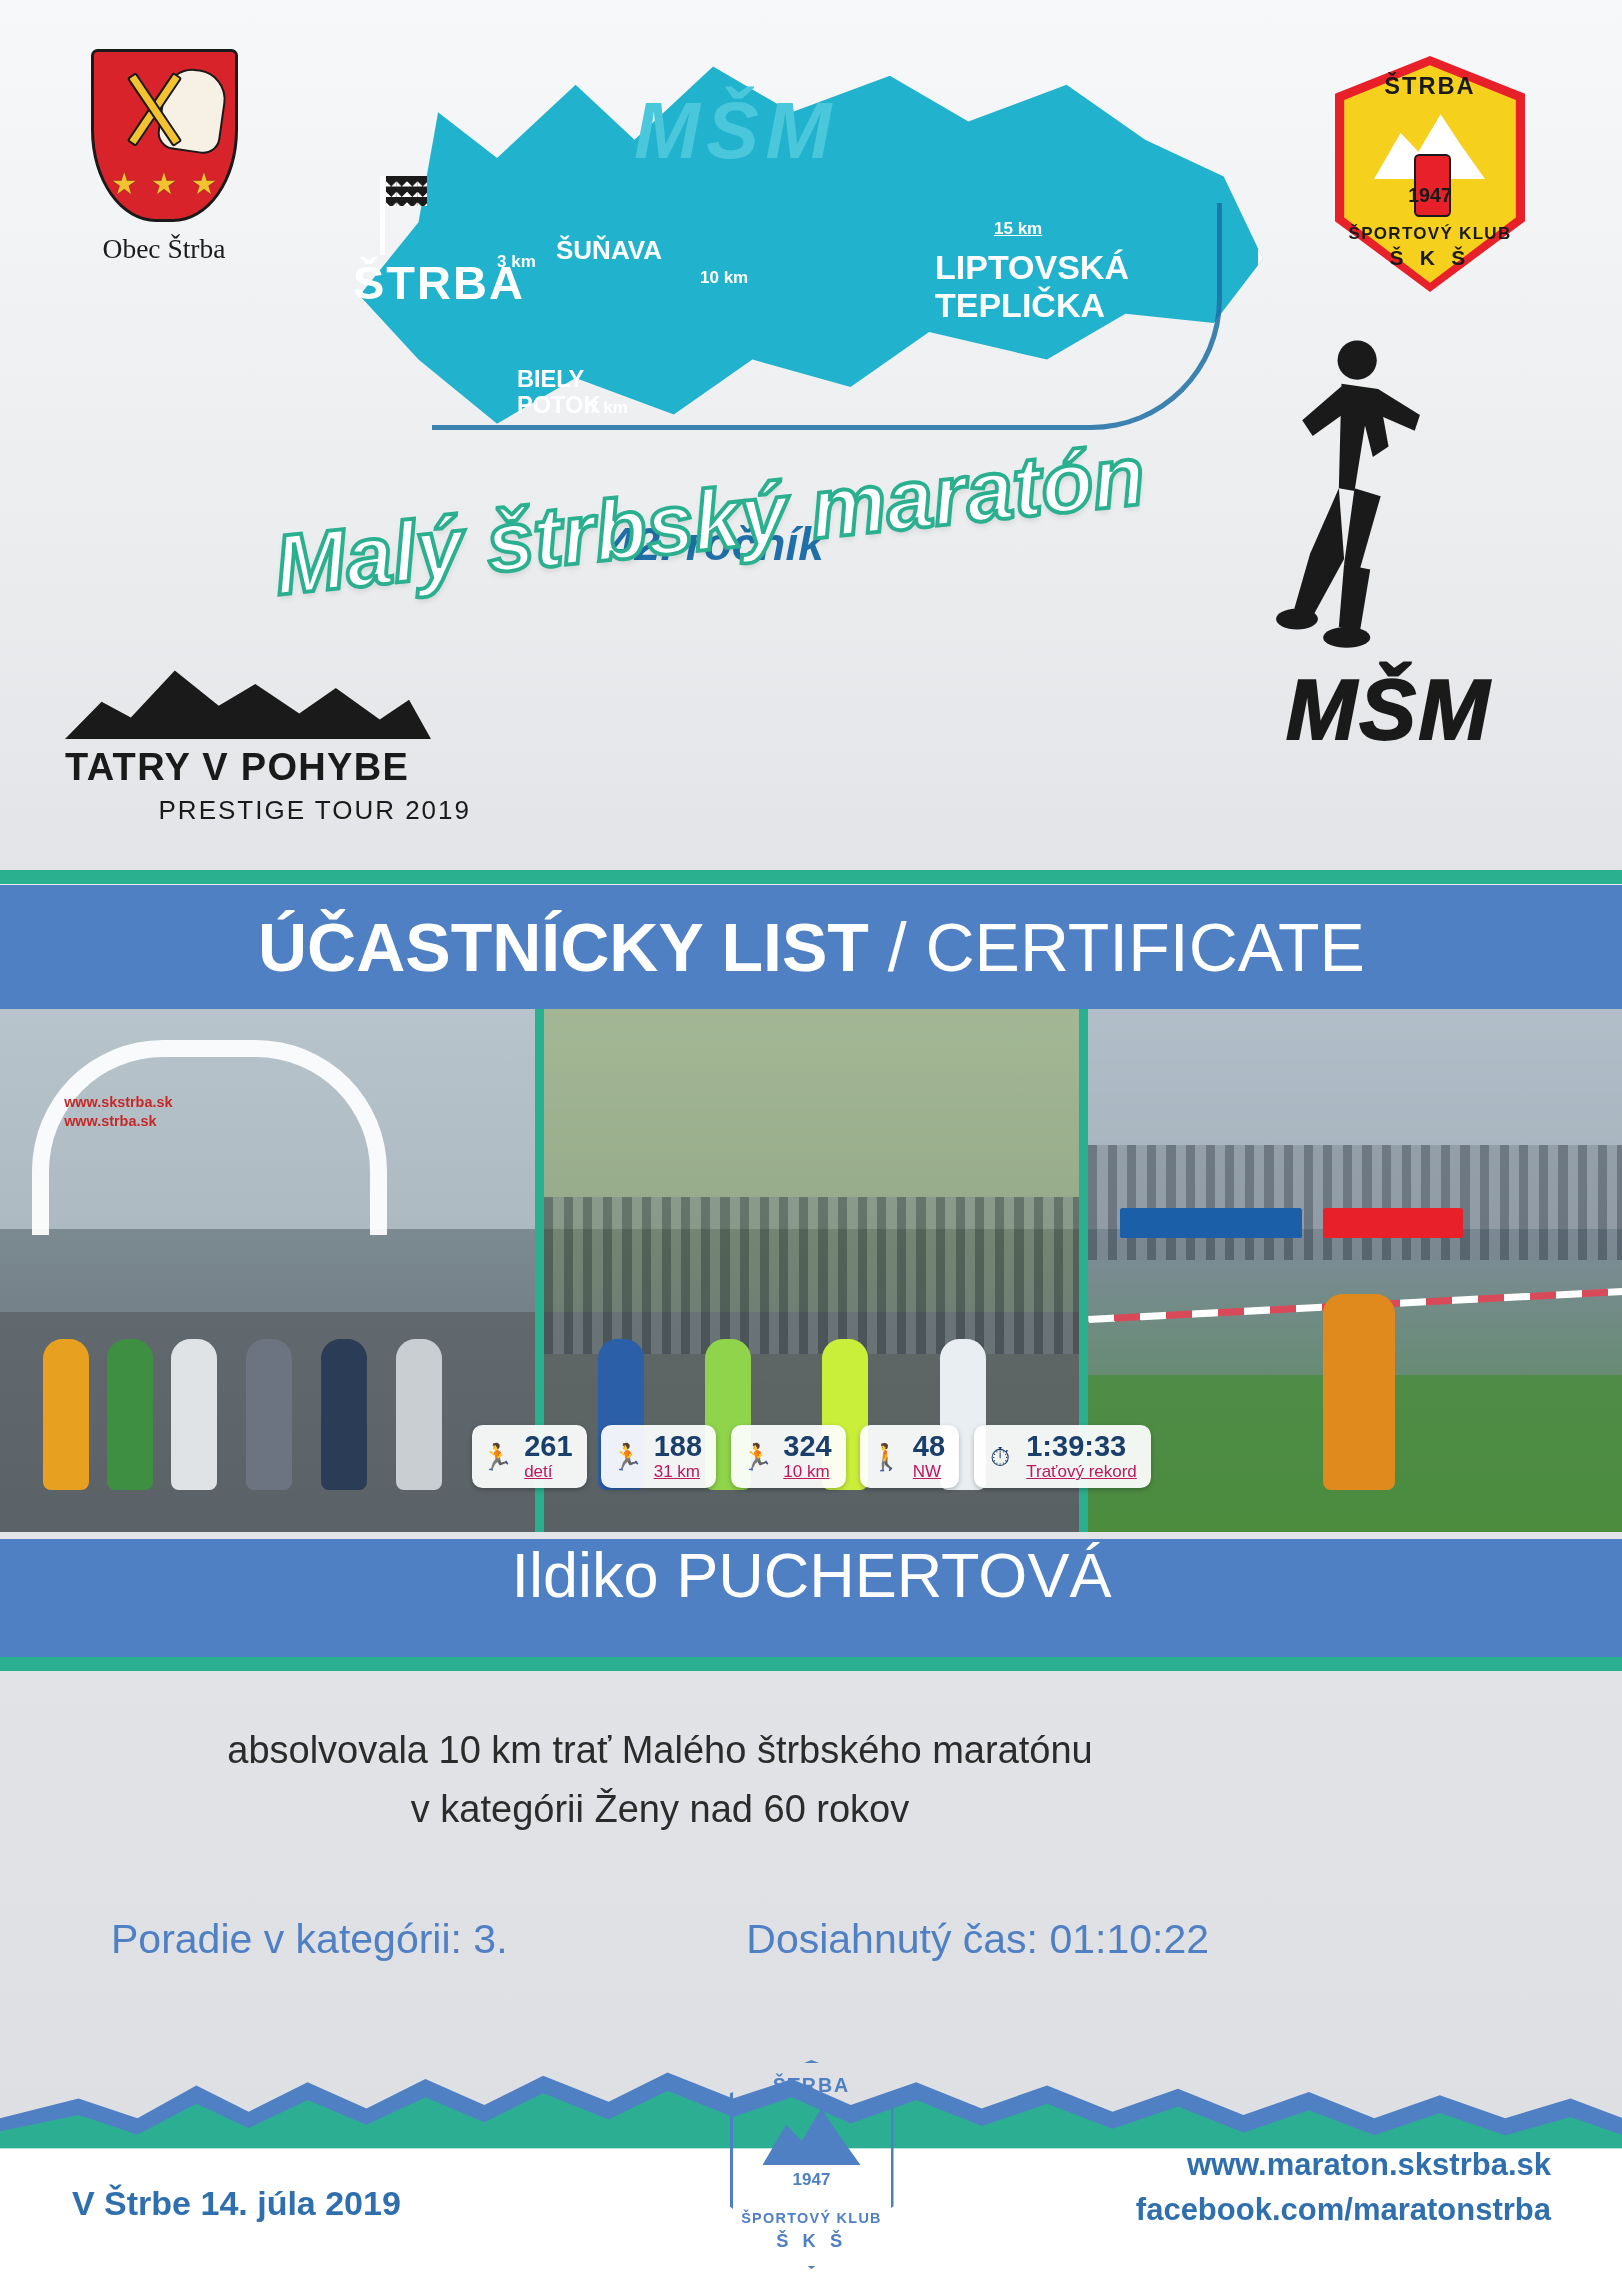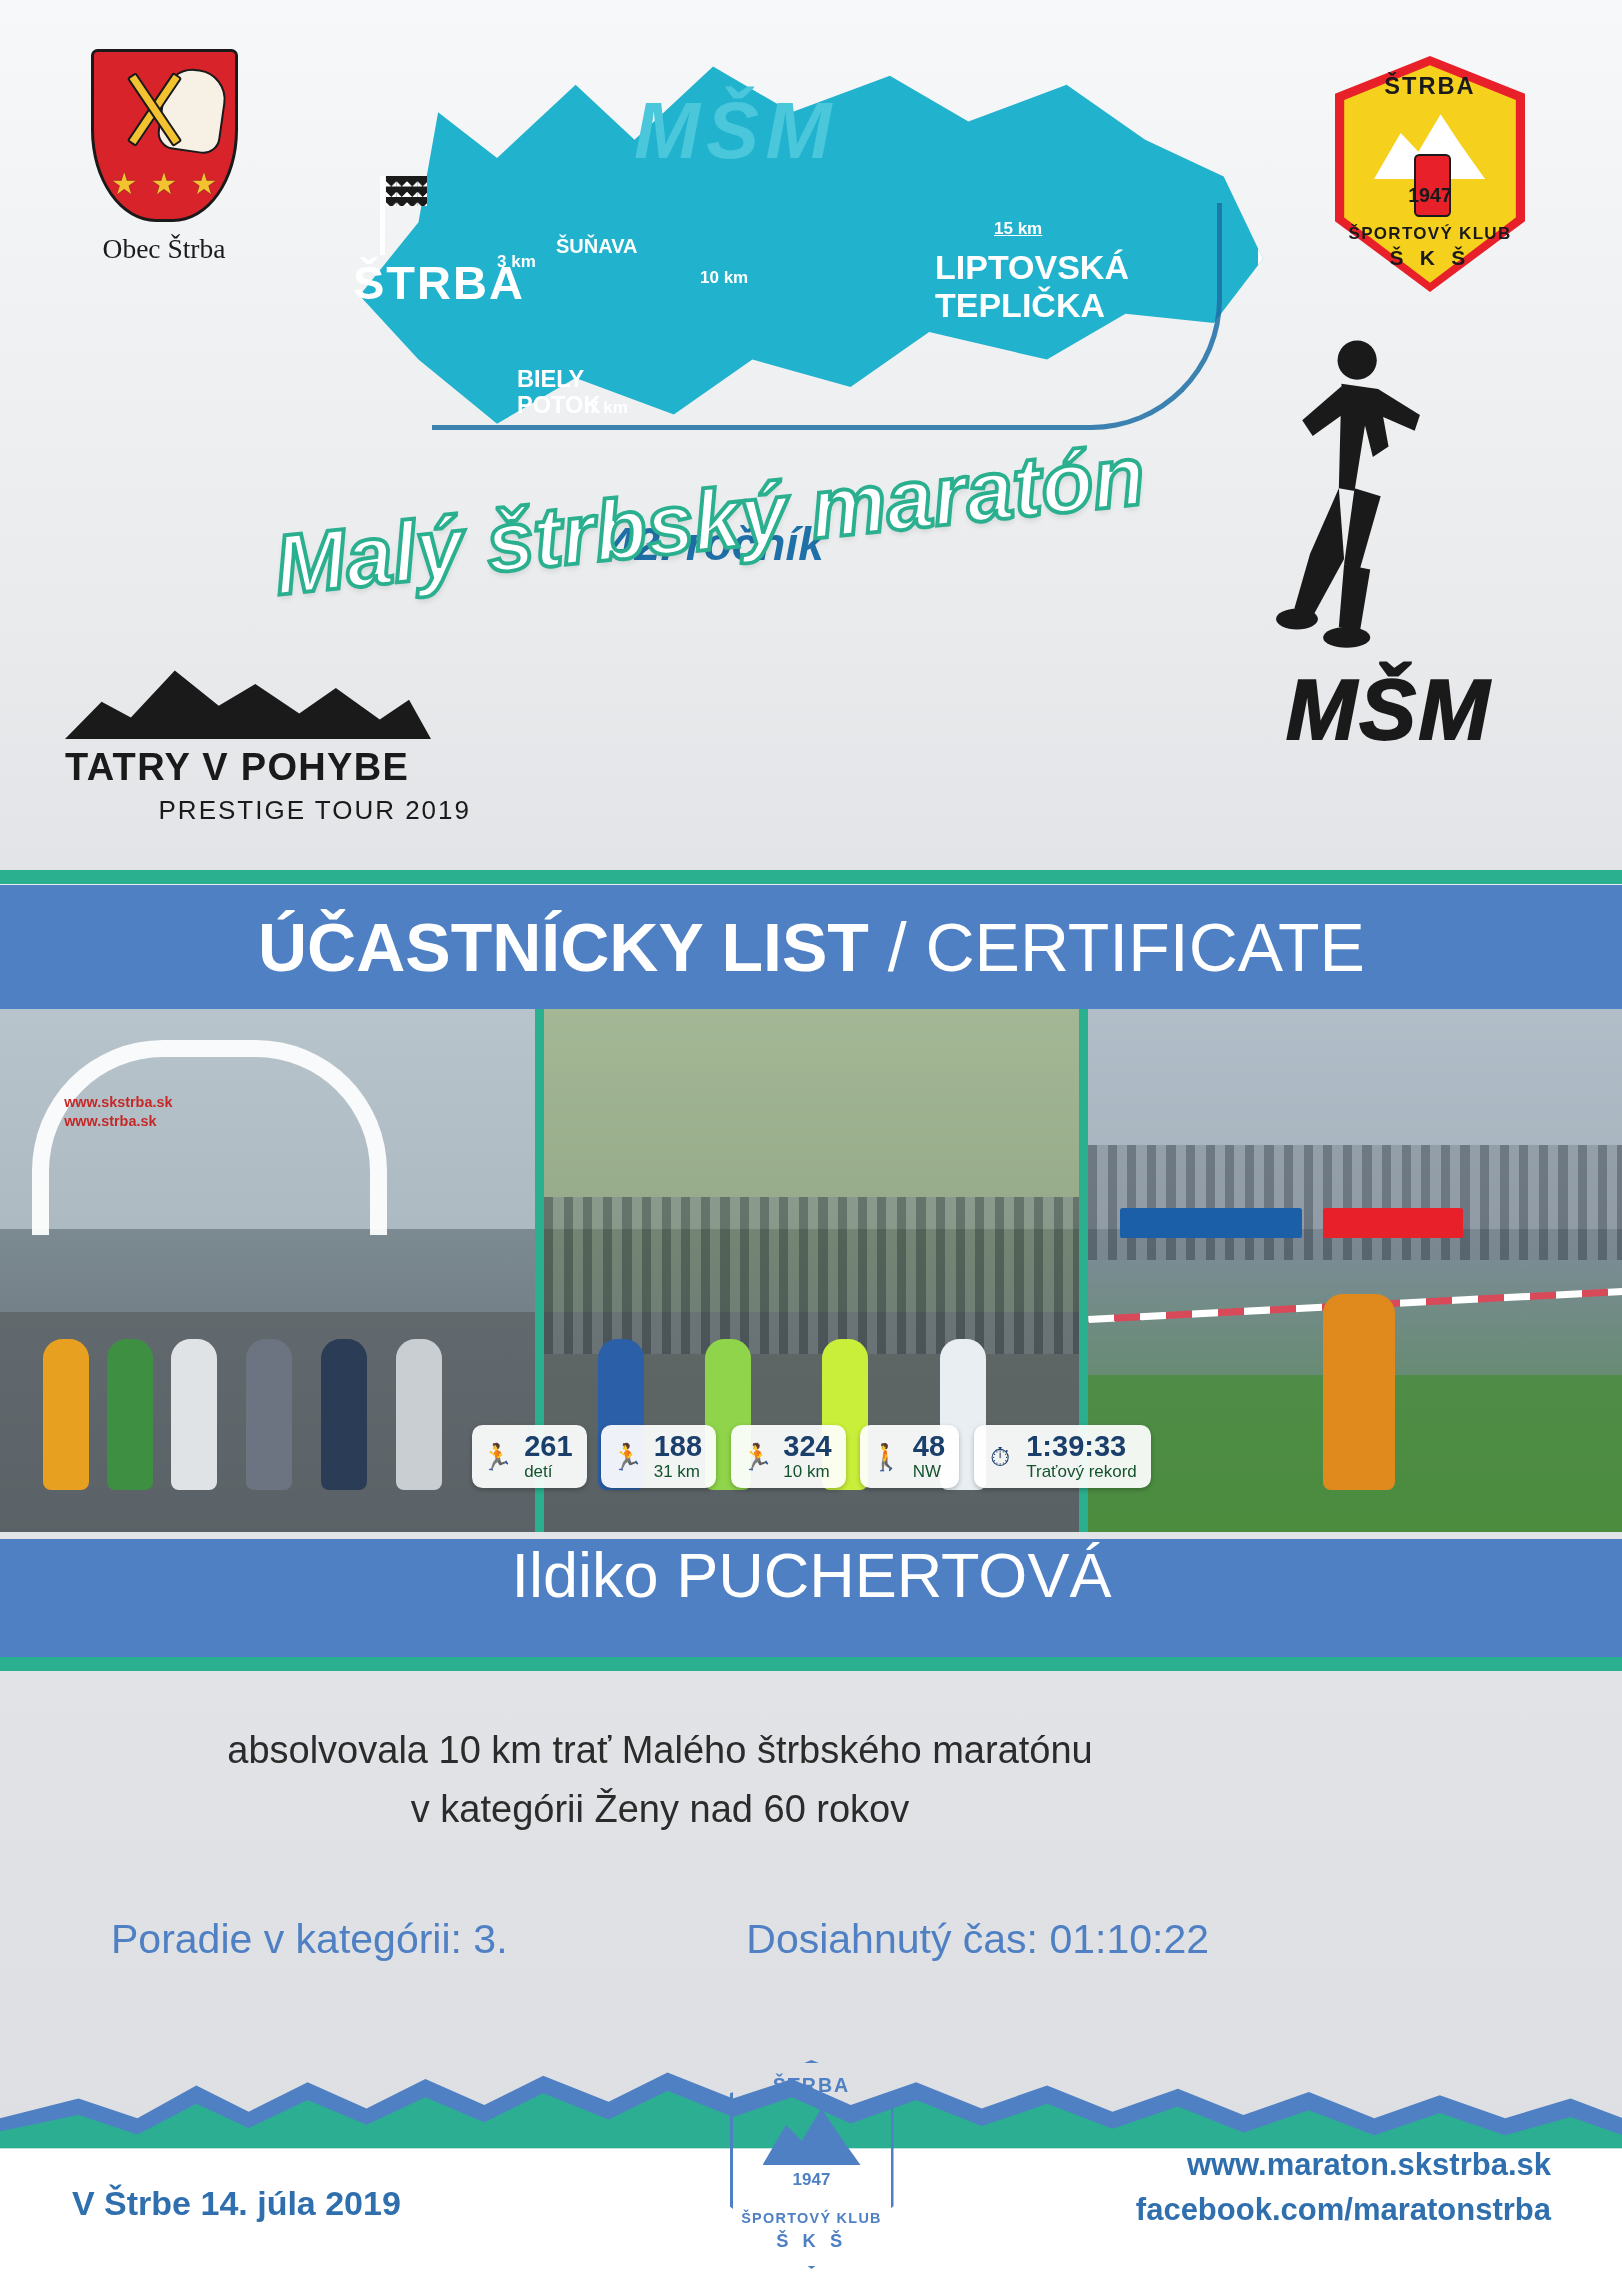--- a/index.html
+++ b/index.html
@@ -189,21 +189,21 @@
     font-style: italic;
     letter-spacing: 6.5px;
   }
   .map-label {
     position: absolute;
     color: #ffffff;
     font-weight: bold;
     font-family: "Liberation Sans", sans-serif;
   }
   .lbl-strba  { left: 72px;  top: 216px; font-size: 47px; letter-spacing: 2px; }
-  .lbl-sunava { left: 275px;  top: 196px; font-size: 20px; }
+  .lbl-sunava { left: 275px;  top: 196px; font-size: 26px; }
   .lbl-lipt   { left: 654px; top: 209px; font-size: 34px; line-height: 1.12; }
   .lbl-biely  { left: 236px;  top: 327px; font-size: 23.6px; line-height: 1.12; }
   .km-label   { position: absolute; color: #ffffff; font-size: 17px; font-weight: bold; }
   .km-3  { left: 216px;  top: 213px; }
   .km-7  { left: 308px;  top: 359px; }
   .km-10 { left: 419px;  top: 229px; }
   .km-15 { left: 713px; top: 180px; text-decoration: underline; }
   .route {
     position: absolute;
     left: 151px; top: 164px;
@@ -398,21 +398,21 @@
     width: 34px; height: 34px;
     display: flex; align-items: center; justify-content: center;
     font-size: 26px;
     color: #1b3f6b;
     line-height: 1;
   }
   .chip-val {
     font-size: 29px; font-weight: bold; color: #1b3f6b; line-height: 1;
   }
   .chip-sub {
-    font-size: 17px; color: #14532d; line-height: 1.1; margin-top: 2.6px;
+    font-size: 17px; color: #be185d; line-height: 1.1; margin-top: 2.6px; text-decoration: underline;
   }
 
   
   .name-banner {
     position: absolute;
     left: 0; top: 1539px;
     width: 1623px; height: 118px;
     background: #4f80c4;
     display: flex;
     align-items: flex-start;

